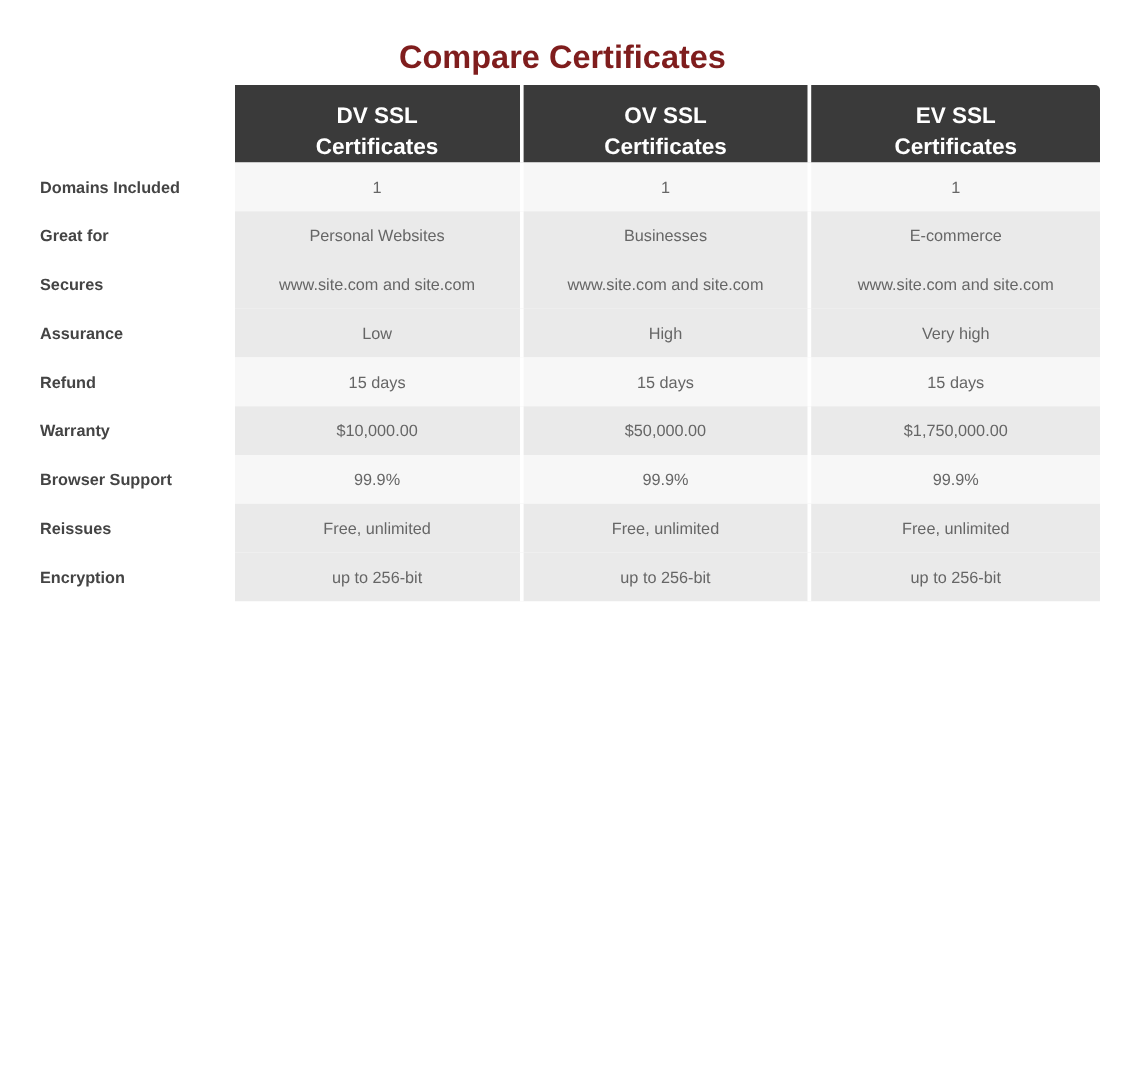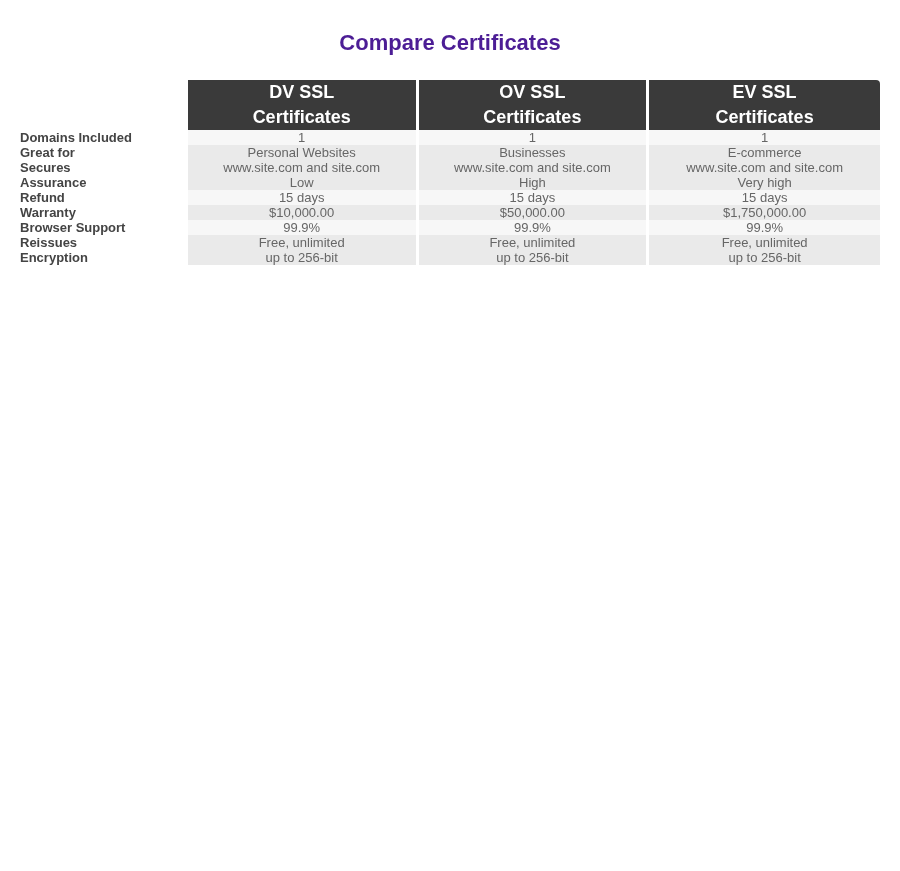--- a/index.html
+++ b/index.html
@@ -5,32 +5,32 @@
     * { box-sizing: border-box; margin: 0; padding: 0; }
     body {
       font-family: -apple-system, BlinkMacSystemFont, 'Segoe UI', Arial, sans-serif;
       background: #fff;
       color: #333;
       padding: 30px 20px;
       width: 900px;
     }
     .page-title {
       text-align: center;
-      font-size: 22px;
+      font-size: 26px;
       font-weight: 700;
-      color: #4c1d95;
-      margin-bottom: 24px;
+      color: #7f1d1d;
+      margin-bottom: 7px;
     }
     .compare-table {
       width: 100%;
       border-collapse: separate;
       border-spacing: 0;
     }
     .compare-table th, .compare-table td {
-      padding: 0;
+      padding: 12px;
     }
     
     .col-label {
       width: 160px;
       padding-right: 18px;
       font-size: 13px;
       font-weight: 700;
       color: #444;
       background: #fff;
       vertical-align: middle;

